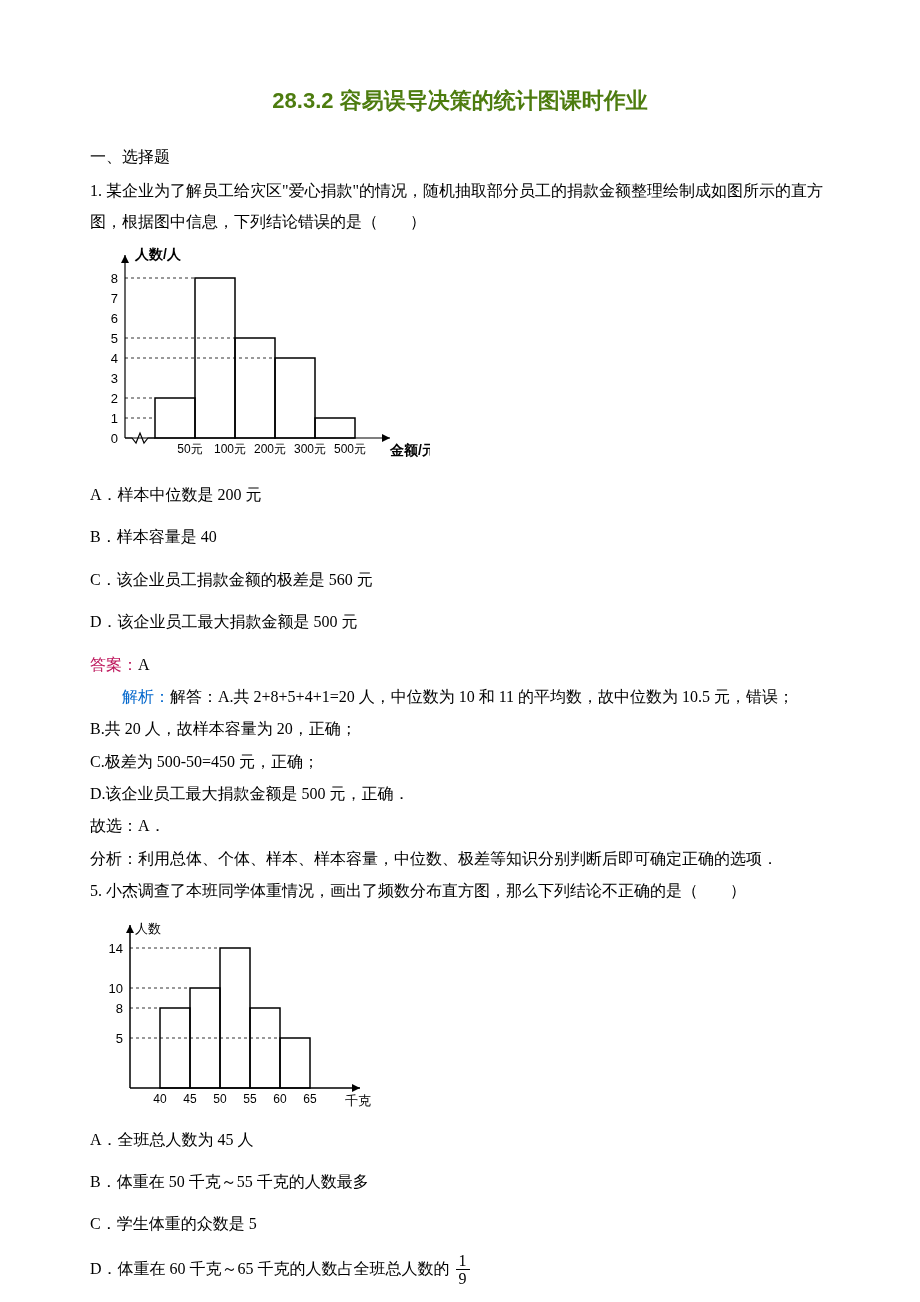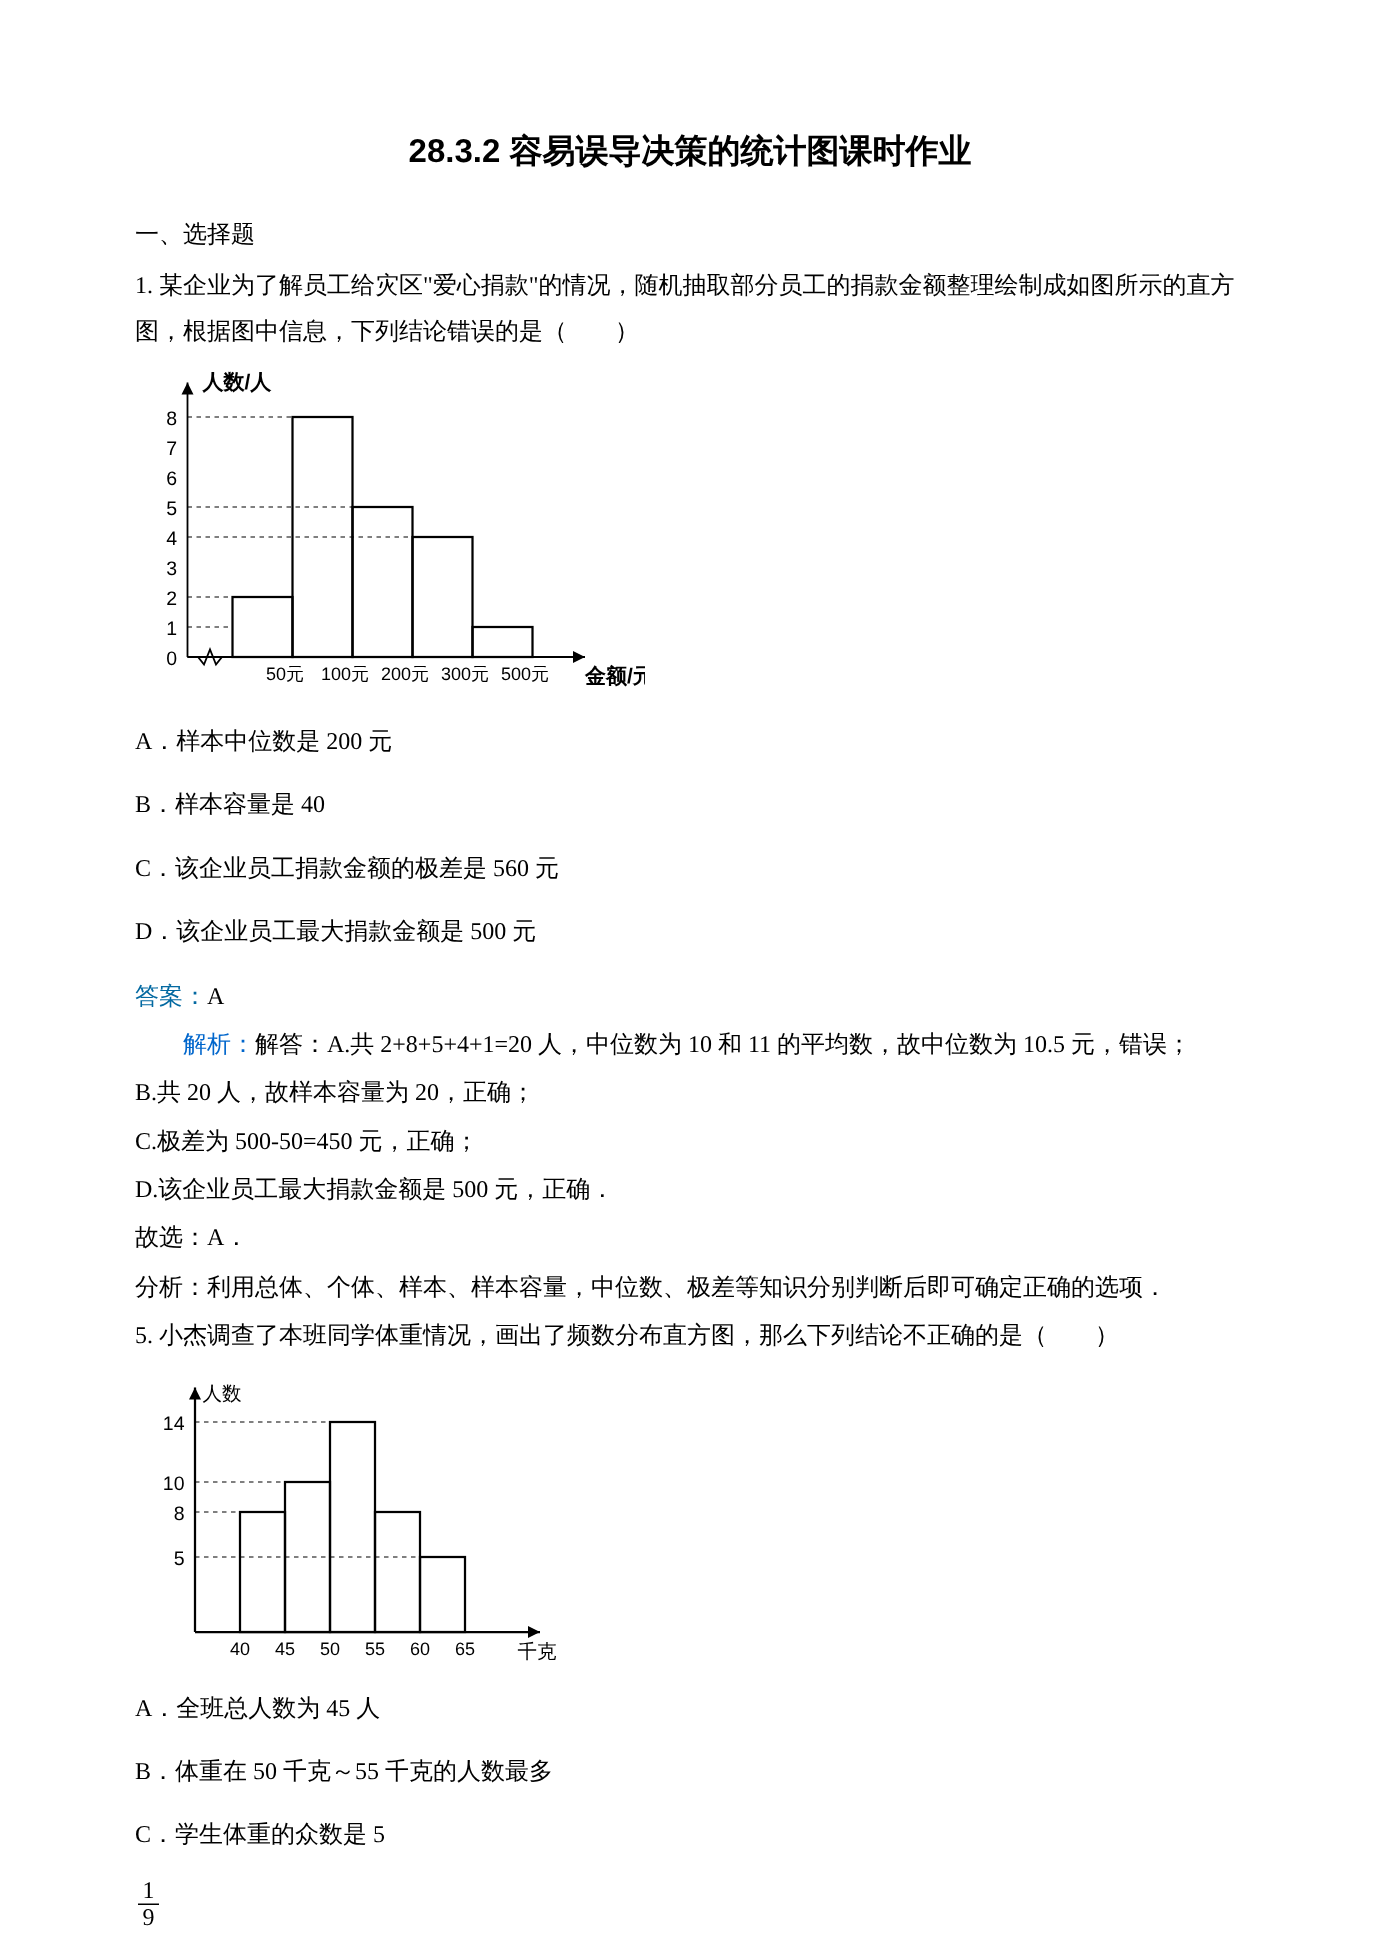--- a/index.html
+++ b/index.html
@@ -7,29 +7,29 @@
     font-family: "SimSun", "宋体", serif;
     font-size: 16px;
     line-height: 1.9;
     color: #000;
     background: #fff;
     width: 920px;
     padding: 80px 90px 40px 90px;
   }
   .title {
     text-align: center;
-    color: #000000;
+    color: #4d7c0f;
     font-family: "SimHei", "黑体", sans-serif;
     font-weight: bold;
     font-size: 22px;
     margin-bottom: 20px;
   }
   .section-head { margin-bottom: 4px; }
   .para { margin-bottom: 2px; }
-  .answer { color: #0369a1; }
+  .answer { color: #be185d; }
   .analysis-label { color: #0066cc; margin-left: 32px; }
   .option { margin: 12px 0; }
   .frac {
     display: inline-block;
     vertical-align: middle;
     text-align: center;
     line-height: 1.1;
     font-size: 16px;
     margin: 0 2px;
   }
@@ -145,17 +145,18 @@
     <text x="220" y="190">65</text>
   </g>
   <text x="45" y="20" font-size="13" font-family="SimSun,serif">人数</text>
   <text x="255" y="192" font-size="13" font-family="SimSun,serif">千克</text>
 </svg>
 
 <div class="option">A．全班总人数为 45 人</div>
 <div class="option">B．体重在 50 千克～55 千克的人数最多</div>
 <div class="option">C．学生体重的众数是 5</div>
 <div class="option">
+  <span>D．体重在 60 千克～65 千克的人数占全班总人数的</span>
   <span class="frac">
     <span class="num">1</span>
     <span class="den">9</span>
   </span>
 </div>
 
 </body></html>

